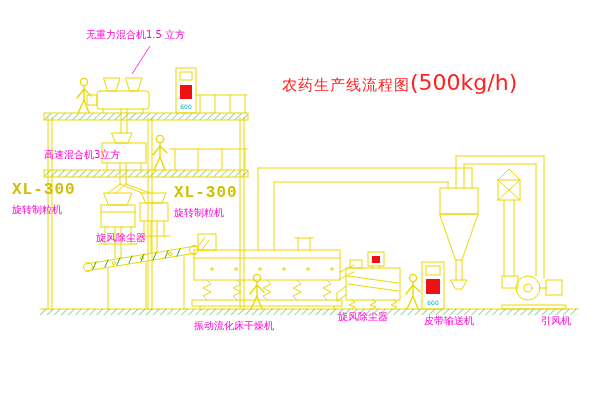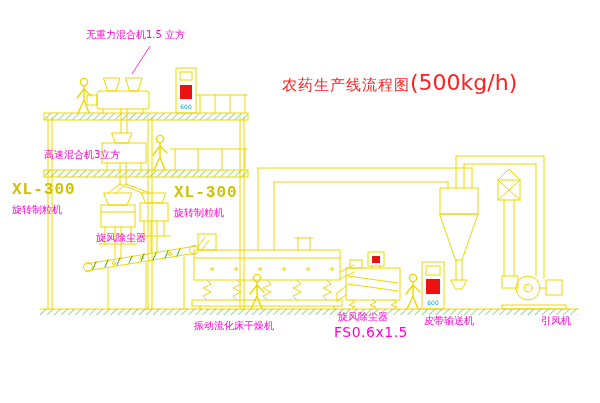--- a/index.html
+++ b/index.html
@@ -181,21 +181,20 @@
 
 <div class="lbl m" style="left:86px;top:8px">无重力混合机1.5 立方</div>
 <div class="lbl m" style="left:44px;top:128px">高速混合机3立方</div>
 <div class="lbl yl" style="left:12px;top:160px">XL-300</div>
 <div class="lbl m" style="left:12px;top:183px">旋转制粒机</div>
 <div class="lbl yl" style="left:174px;top:163px">XL-300</div>
 <div class="lbl m" style="left:174px;top:186px">旋转制粒机</div>
 <div class="lbl m" style="left:96px;top:211px">旋风除尘器</div>
 <div class="lbl m" style="left:194px;top:299px">振动流化床干燥机</div>
 <div class="lbl m" style="left:338px;top:290px">旋风除尘器</div>
-<div class="lbl model" style="left:334px;top:303px">FS0.6x1.5</div>
 <div class="lbl m" style="left:424px;top:294px">皮带输送机</div>
 <div class="lbl m" style="left:541px;top:294px">引风机</div>
 
 <div class="ttl">
   <span class="cn">农药生产线流程图</span><span class="cap">(500kg/h)</span>
 </div>
 
 </div>
 
 </body></html>

